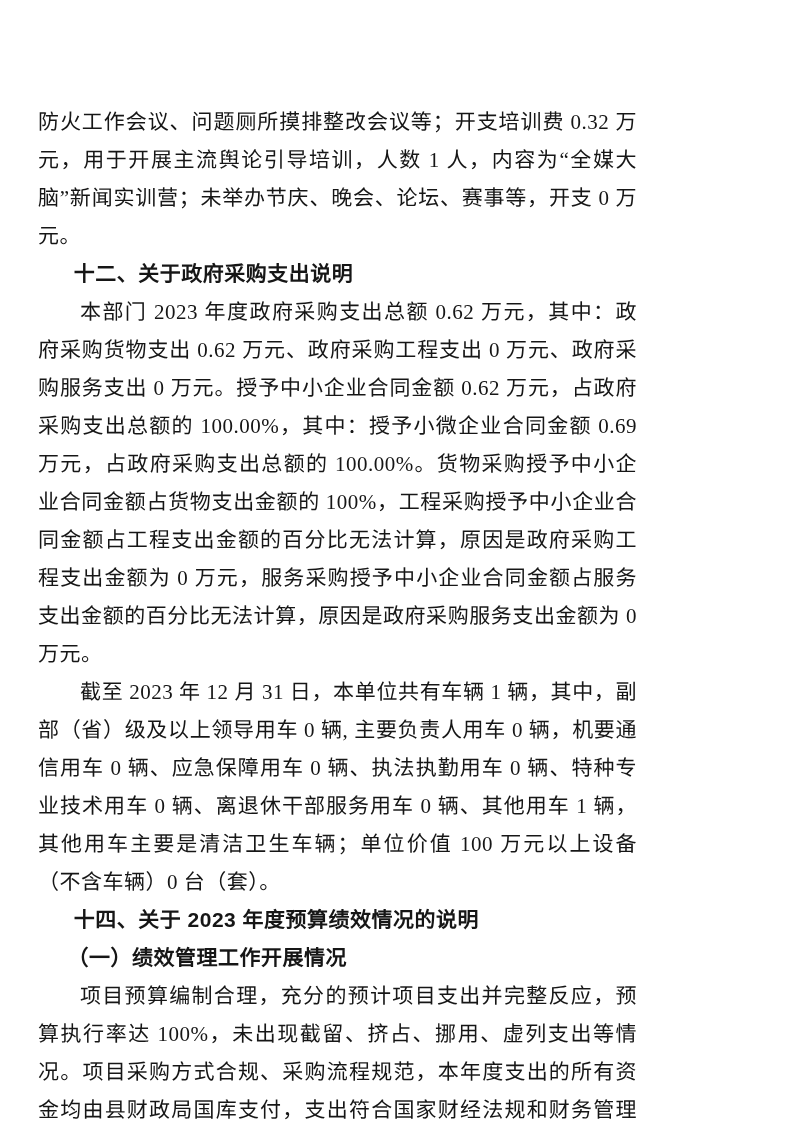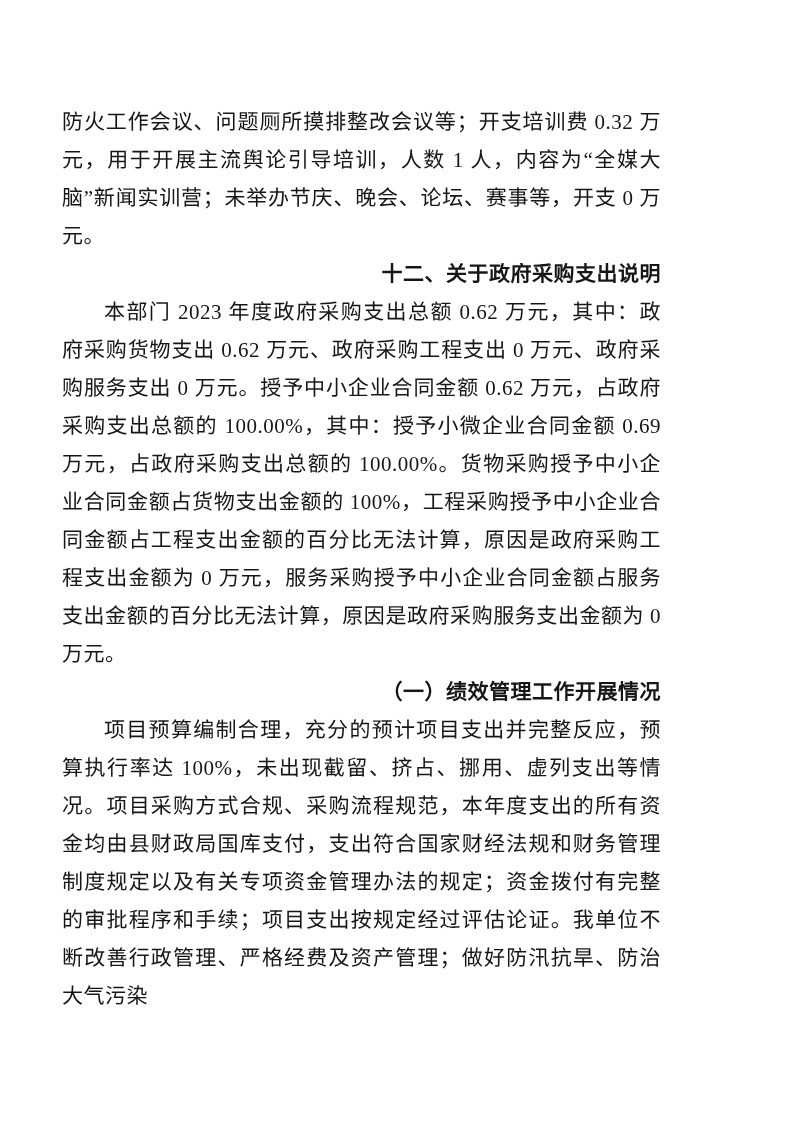--- a/index.html
+++ b/index.html
@@ -12,21 +12,20 @@
     background: #ffffff;
     overflow: hidden;
   }
   .page {
     box-sizing: border-box;
     width: 726px;
     height: 1122px;
     padding: 103px 89px 40px 38px;
     background: #ffffff;
     color: #161616;
-    margin-left: 24px;
   }
   .page p {
     margin: 0;
     font-size: 21px;
     line-height: 38px;
     letter-spacing: 0.5px;
     word-break: break-all;
   }
   p.body, p.body-continuation {
     font-family: "Liberation Serif", "DejaVu Serif", serif;
@@ -36,31 +35,33 @@
   p.body {
     text-indent: 2em;
   }
   p.body-continuation {
     text-indent: 0;
   }
   p.heading {
     font-family: "Liberation Sans", "DejaVu Sans", sans-serif;
     font-weight: 700;
     text-indent: 1.7em;
-    text-align: right;
+    text-align: left;
   }
   p.subheading {
     font-family: "Liberation Serif", "DejaVu Serif", serif;
     font-weight: 700;
     text-indent: 1.4em;
-    text-align: right;
+    text-align: left;
   }
 </style>
 </head>
 <body>
 
 <div class="page" style="background: rgb(255, 255, 255); color: rgb(22, 22, 22);">
     <p class="body-continuation">防火工作会议、问题厕所摸排整改会议等；开支培训费 0.32 万元，用于开展主流舆论引导培训，人数 1 人，内容为“全媒大脑”新闻实训营；未举办节庆、晚会、论坛、赛事等，开支 0 万元。</p>
     <p class="heading">十二、关于政府采购支出说明</p>
     <p class="body">本部门 2023 年度政府采购支出总额 0.62 万元，其中：政府采购货物支出 0.62 万元、政府采购工程支出 0 万元、政府采购服务支出 0 万元。授予中小企业合同金额 0.62 万元，占政府采购支出总额的 100.00%，其中：授予小微企业合同金额 0.69 万元，占政府采购支出总额的 100.00%。货物采购授予中小企业合同金额占货物支出金额的 100%，工程采购授予中小企业合同金额占工程支出金额的百分比无法计算，原因是政府采购工程支出金额为 0 万元，服务采购授予中小企业合同金额占服务支出金额的百分比无法计算，原因是政府采购服务支出金额为 0 万元。</p>
+    <p class="body">截至 2023 年 12 月 31 日，本单位共有车辆 1 辆，其中，副部（省）级及以上领导用车 0 辆, 主要负责人用车 0 辆，机要通信用车 0 辆、应急保障用车 0 辆、执法执勤用车 0 辆、特种专业技术用车 0 辆、离退休干部服务用车 0 辆、其他用车 1 辆，其他用车主要是清洁卫生车辆；单位价值 100 万元以上设备（不含车辆）0 台（套）。</p>
+    <p class="heading">十四、关于 2023 年度预算绩效情况的说明</p>
     <p class="subheading">（一）绩效管理工作开展情况</p>
     <p class="body">项目预算编制合理，充分的预计项目支出并完整反应，预算执行率达 100%，未出现截留、挤占、挪用、虚列支出等情况。项目采购方式合规、采购流程规范，本年度支出的所有资金均由县财政局国库支付，支出符合国家财经法规和财务管理制度规定以及有关专项资金管理办法的规定；资金拨付有完整的审批程序和手续；项目支出按规定经过评估论证。我单位不断改善行政管理、严格经费及资产管理；做好防汛抗旱、防治大气污染</p>
   </div>
 
 </body></html>

